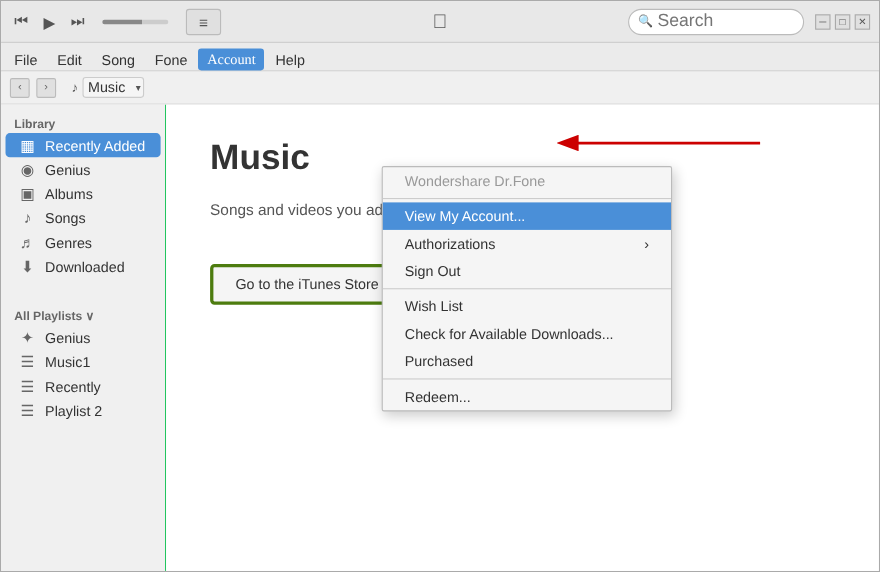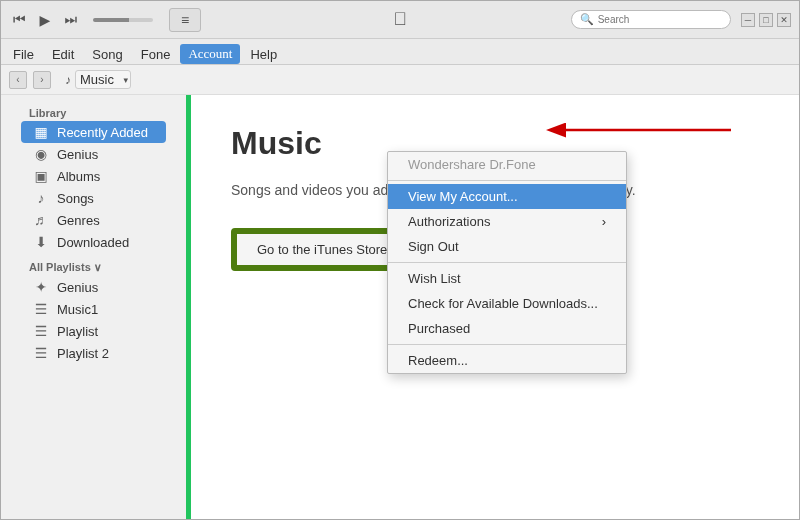--- a/index.html
+++ b/index.html
@@ -111,21 +111,21 @@
       border: 1px solid #bbb;
       border-radius: 12px;
       padding: 2px 8px;
       width: 160px;
       gap: 4px;
     }
 
     .search-box input {
       border: none;
       outline: none;
-      font-size: 10px;
+      font-size: 16px;
       width: 120px;
       background: transparent;
       color: #888;
     }
 
     .search-icon-svg {
       color: #888;
       font-size: 11px;
     }
 
@@ -217,25 +217,25 @@
 
     
     .main-layout {
       display: flex;
       flex: 1;
       overflow: hidden;
     }
 
     
     .sidebar {
-      width: 190px;
+      width: 150px;
       background: #f0f0f0;
-      border-right: 5px solid #22c55e;
+      border-right: 1px solid #22c55e;
       overflow-y: auto;
-      padding: 8px 16px;
+      padding: 8px 0;
     }
 
     .sidebar-section-label {
       font-size: 11px;
       font-weight: bold;
       color: #666;
       padding: 4px 12px 2px;
       text-transform: none;
     }
 
@@ -286,44 +286,45 @@
       margin-bottom: 20px;
     }
 
     .music-desc {
       font-size: 14px;
       color: #555;
       margin-bottom: 30px;
     }
 
     .itunes-btn {
-      border: 6px solid #4d7c0f;
+      border: 3px solid #4d7c0f;
       background: #f5f5f5;
       padding: 8px 20px;
       border-radius: 4px;
       font-size: 13px;
       cursor: pointer;
       color: #333;
+      margin-top: 12px;
     }
 
     
     .dropdown-overlay {
       position: absolute;
       top: 0;
       left: 0;
       width: 100%;
       height: 100%;
       z-index: 100;
     }
 
     .dropdown-menu {
       position: absolute;
       top: 56px;
       left: 196px;
-      width: 240px;
+      width: 264px;
       background: #f5f5f5;
       border: 1px solid #bbb;
       box-shadow: 2px 4px 12px rgba(0,0,0,0.2);
       z-index: 200;
       border-radius: 2px;
     }
 
     .dropdown-item {
       padding: 5px 20px;
       font-size: 13px;
@@ -433,33 +434,33 @@
       </div>
       <div class="sidebar-item">
         <span class="item-icon">♬</span>
         <span>Genres</span>
       </div>
       <div class="sidebar-item">
         <span class="item-icon">⬇</span>
         <span>Downloaded</span>
       </div>
 
-      <div class="sidebar-section-label" style="margin-top:4px;">All Playlists ∨</div>
+      <div class="sidebar-section-label" style="margin-top:24px;">All Playlists ∨</div>
 
       <div class="sidebar-item">
         <span class="item-icon">✦</span>
         <span>Genius</span>
       </div>
       <div class="sidebar-item">
         <span class="item-icon">☰</span>
         <span>Music1</span>
       </div>
       <div class="sidebar-item">
         <span class="item-icon">☰</span>
-        <span>Playlist</span>
+        <span>Recently</span>
       </div>
       <div class="sidebar-item">
         <span class="item-icon">☰</span>
         <span>Playlist 2</span>
       </div>
     </div>
 
     <div class="content">
       <div class="content-main">
         <div class="music-title">Music</div>

